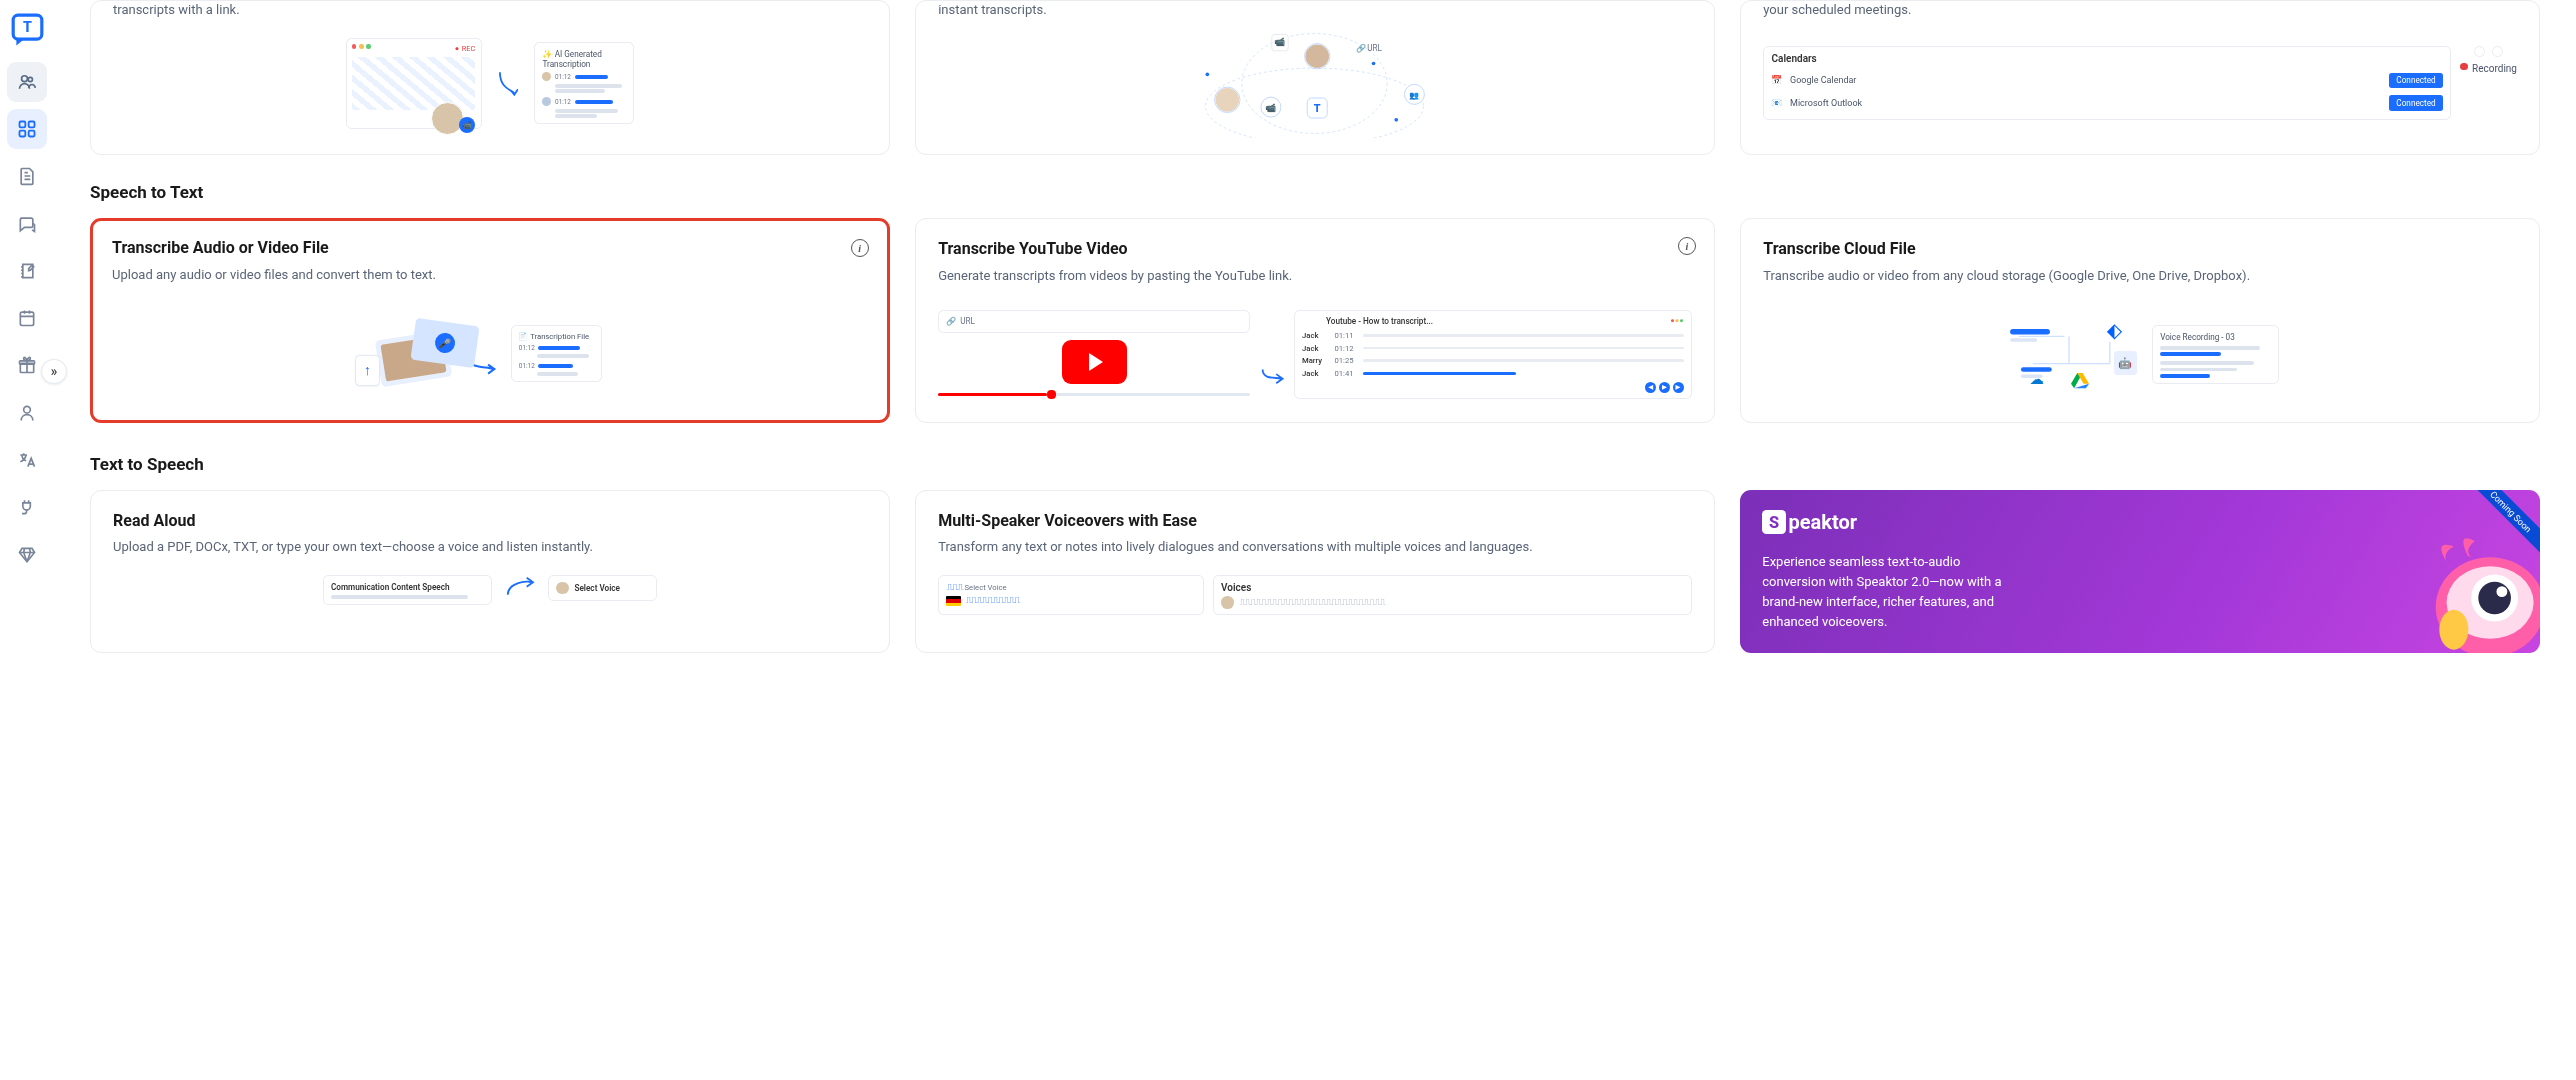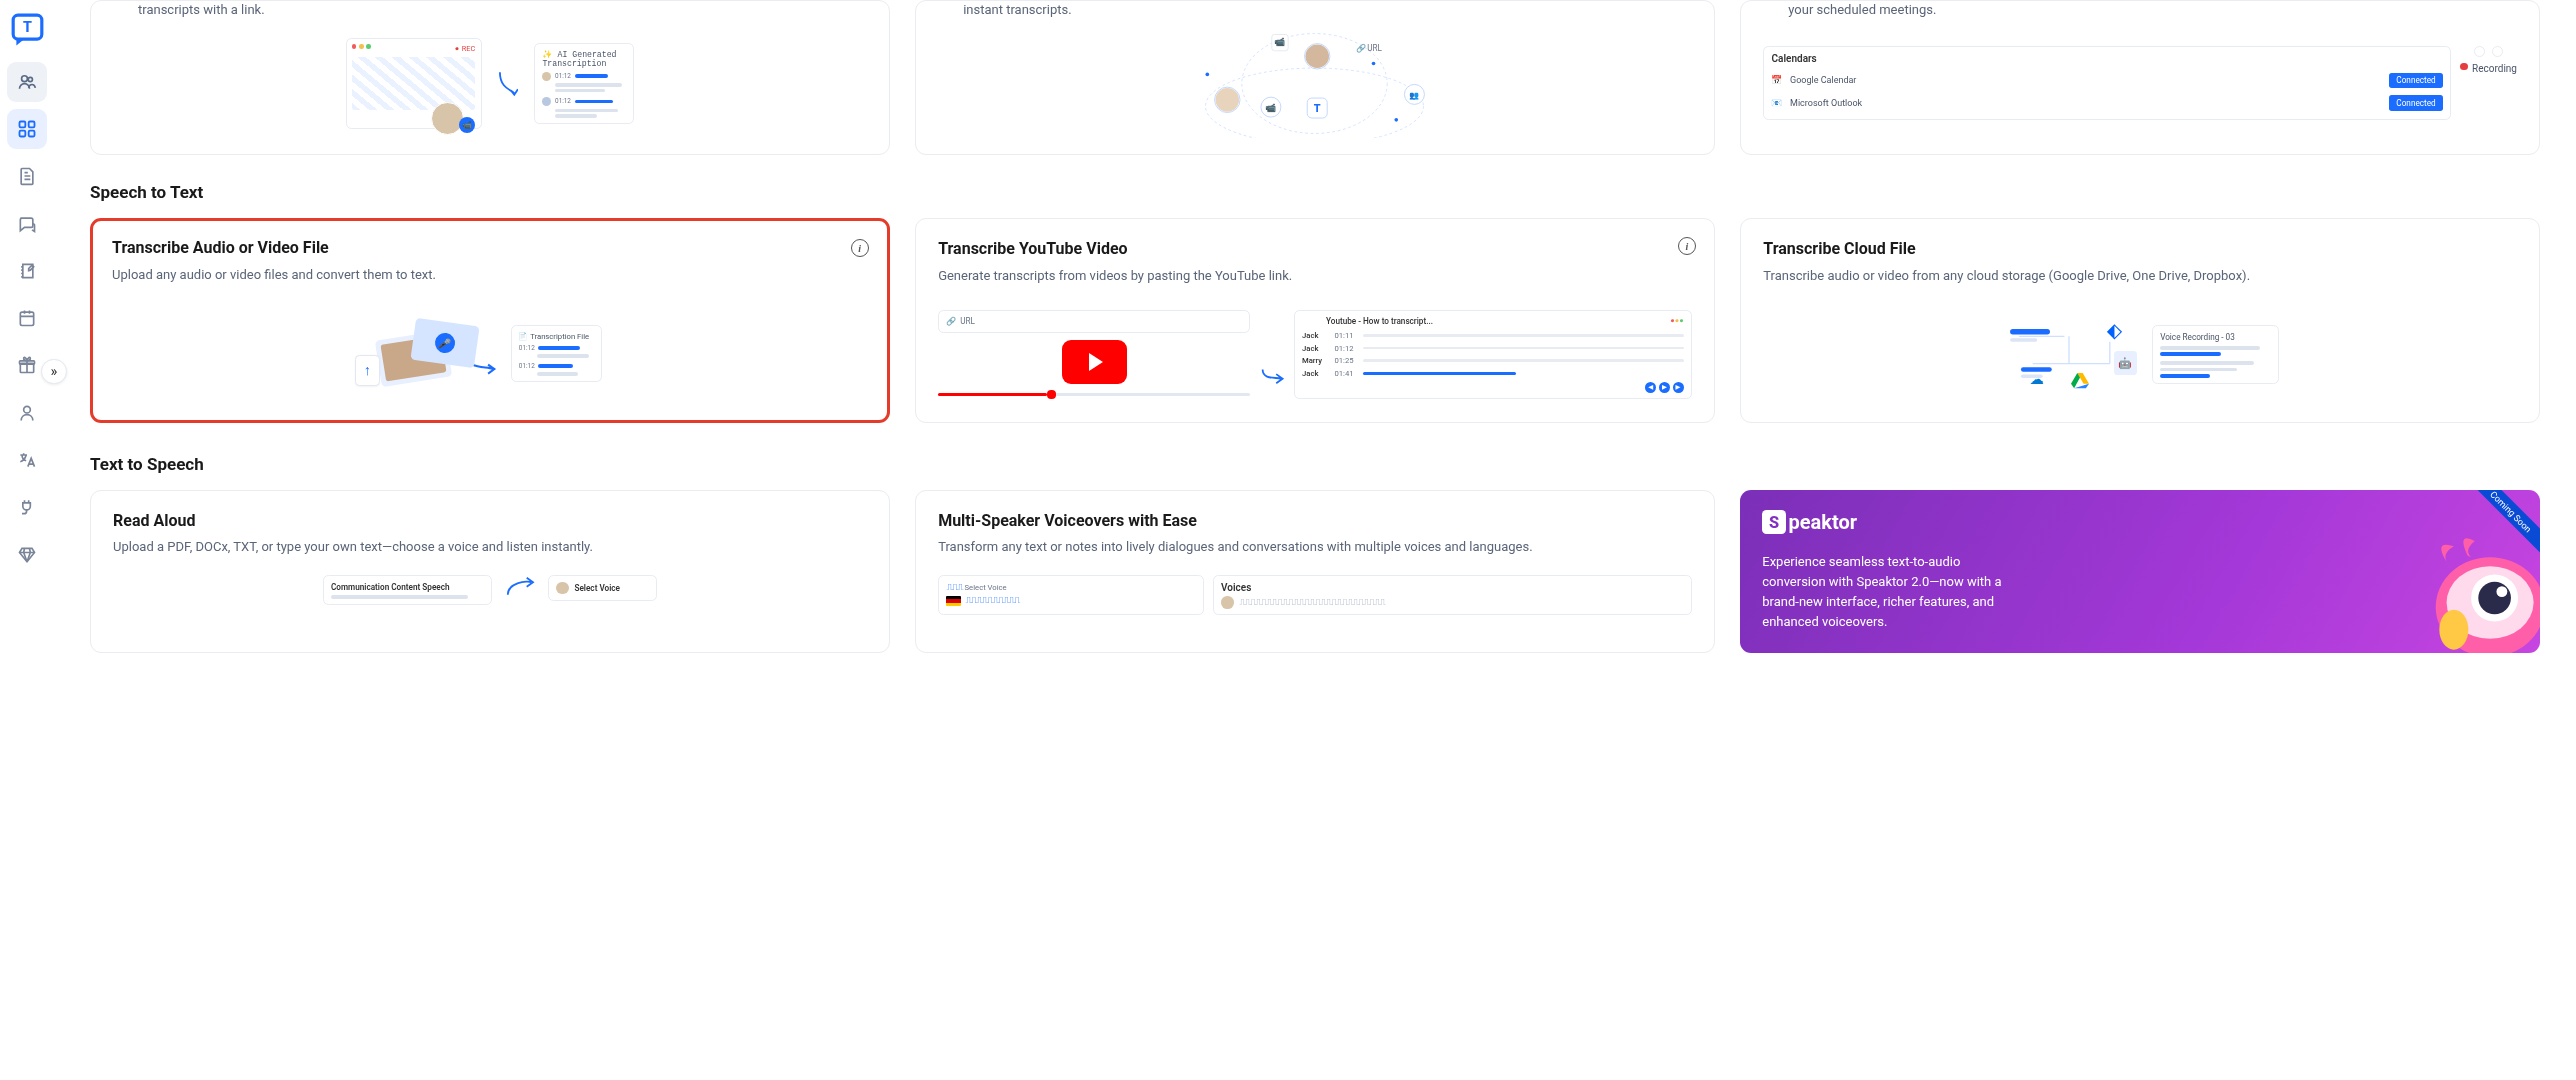--- a/index.html
+++ b/index.html
@@ -12,21 +12,21 @@
 .nav-item { width: 40px; height: 40px; display: flex; align-items: center; justify-content: center; border-radius: 9px; cursor: pointer; color: #7a8599; }
 .nav-item.active { background: #e8f0ff; color: #1a6dff; }
 .nav-item.people-active { background: #eef1f5; color: #5a6b85; }
 .nav-item svg { width: 20px; height: 20px; }
 .expand-btn { position: absolute; right: -12.7px; top: 359px; width: 25.4px; height: 25.4px; background: #fff; border: 0.9px solid #e4e8ee; border-radius: 50%; display: flex; align-items: center; justify-content: center; cursor: pointer; color: #333; box-shadow: 0 0.9px 2.7px rgba(0,0,0,0.08); }
 
 
 .main { flex: 1; padding: 0 36px 36px 36px; overflow: hidden; }
 .top-row { display: grid; grid-template-columns: 1fr 1fr 1fr; gap: 25.4px; margin-bottom: 27px; }
 .top-card { border: 0.9px solid #eaecef; border-radius: 11px; padding: 0 22px 16.3px 22px; }
-.top-card p { color: #5a6578; font-size: 13px; line-height: 1.45; margin-bottom: 9px; margin-left: 25px; }
+.top-card p { color: #5a6578; font-size: 13px; line-height: 1.45; margin-bottom: 9px; }
 .top-card .illus { height: 109px; display: flex; align-items: center; justify-content: center; position: relative; }
 
 
 .section-title { font-size: 17px; font-weight: 700; color: #1a1a1a; margin: 0 0 16.3px 0; }
 
 
 .card-row { display: grid; grid-template-columns: 1fr 1fr 1fr; gap: 25.4px; margin-bottom: 31px; }
 .card { border: 0.9px solid #eaecef; border-radius: 11px; padding: 20px 22px 16.3px 22px; position: relative; cursor: pointer; background: #fff; }
 .card.highlighted { border: 3.6px solid #e43b2a; padding: 17px 19px 13.6px 19px; }
 .card h3 { font-size: 16px; font-weight: 700; margin-bottom: 8.2px; color: #1a1a1a; }
@@ -177,21 +177,21 @@
                 <span style="font-size:7.3px;color:#e53e3e;">REC</span>
               </div>
             <div style="height:53px;background:repeating-linear-gradient(40deg,#eaf2ff 0 5.4px,#fff 5.4px 11px);border-radius:2.7px;"></div>
             <span class="avatar" style="width:33px;height:33px;position:absolute;bottom:-7.3px;right:16.3px;border:1.8px solid #fff;"></span>
             <span style="position:absolute;bottom:-5.4px;right:5.4px;width:16.3px;height:16.3px;background:#1a6dff;border-radius:50%;display:flex;align-items:center;justify-content:center;color:#fff;font-size:8.2px;">📹</span>
           </div>
           <svg width="20" height="36" viewBox="0 0 22 40">
               <path d="M2 8 C 2 28, 18 28, 18 32 M14 28 L18 33 L22 27" fill="none" stroke="#1a6dff" stroke-width="2"></path>
             </svg>
           <div class="mini-panel" style="width:100px;">
-            <div style="font-size:8.2px;color:#4a5568;margin-bottom:3.6px;font-family:Liberation Mono, monospace;">✨ <span>AI Generated Transcription</span></div>
+            <div style="font-size:8.2px;color:#4a5568;margin-bottom:3.6px;">✨ <span>AI Generated Transcription</span></div>
             <div style="display:flex;gap:3.6px;align-items:center;margin-bottom:2.7px;">
                 <span class="avatar" style="width:9px;height:9px;"></span>
                 <span style="font-size:6.4px;">01:12</span>
                 <span class="bar" style="width:33px;"></span>
               </div>
             <div class="bar grey" style="width:80%;margin-bottom:1.8px;margin-left:12.7px;"></div>
             <div class="bar grey" style="width:60%;margin-bottom:4.5px;margin-left:12.7px;"></div>
             <div style="display:flex;gap:3.6px;align-items:center;margin-bottom:2.7px;">
                 <span class="avatar" style="width:9px;height:9px;background:#b8c8e0;"></span>
                 <span style="font-size:6.4px;">01:12</span>

